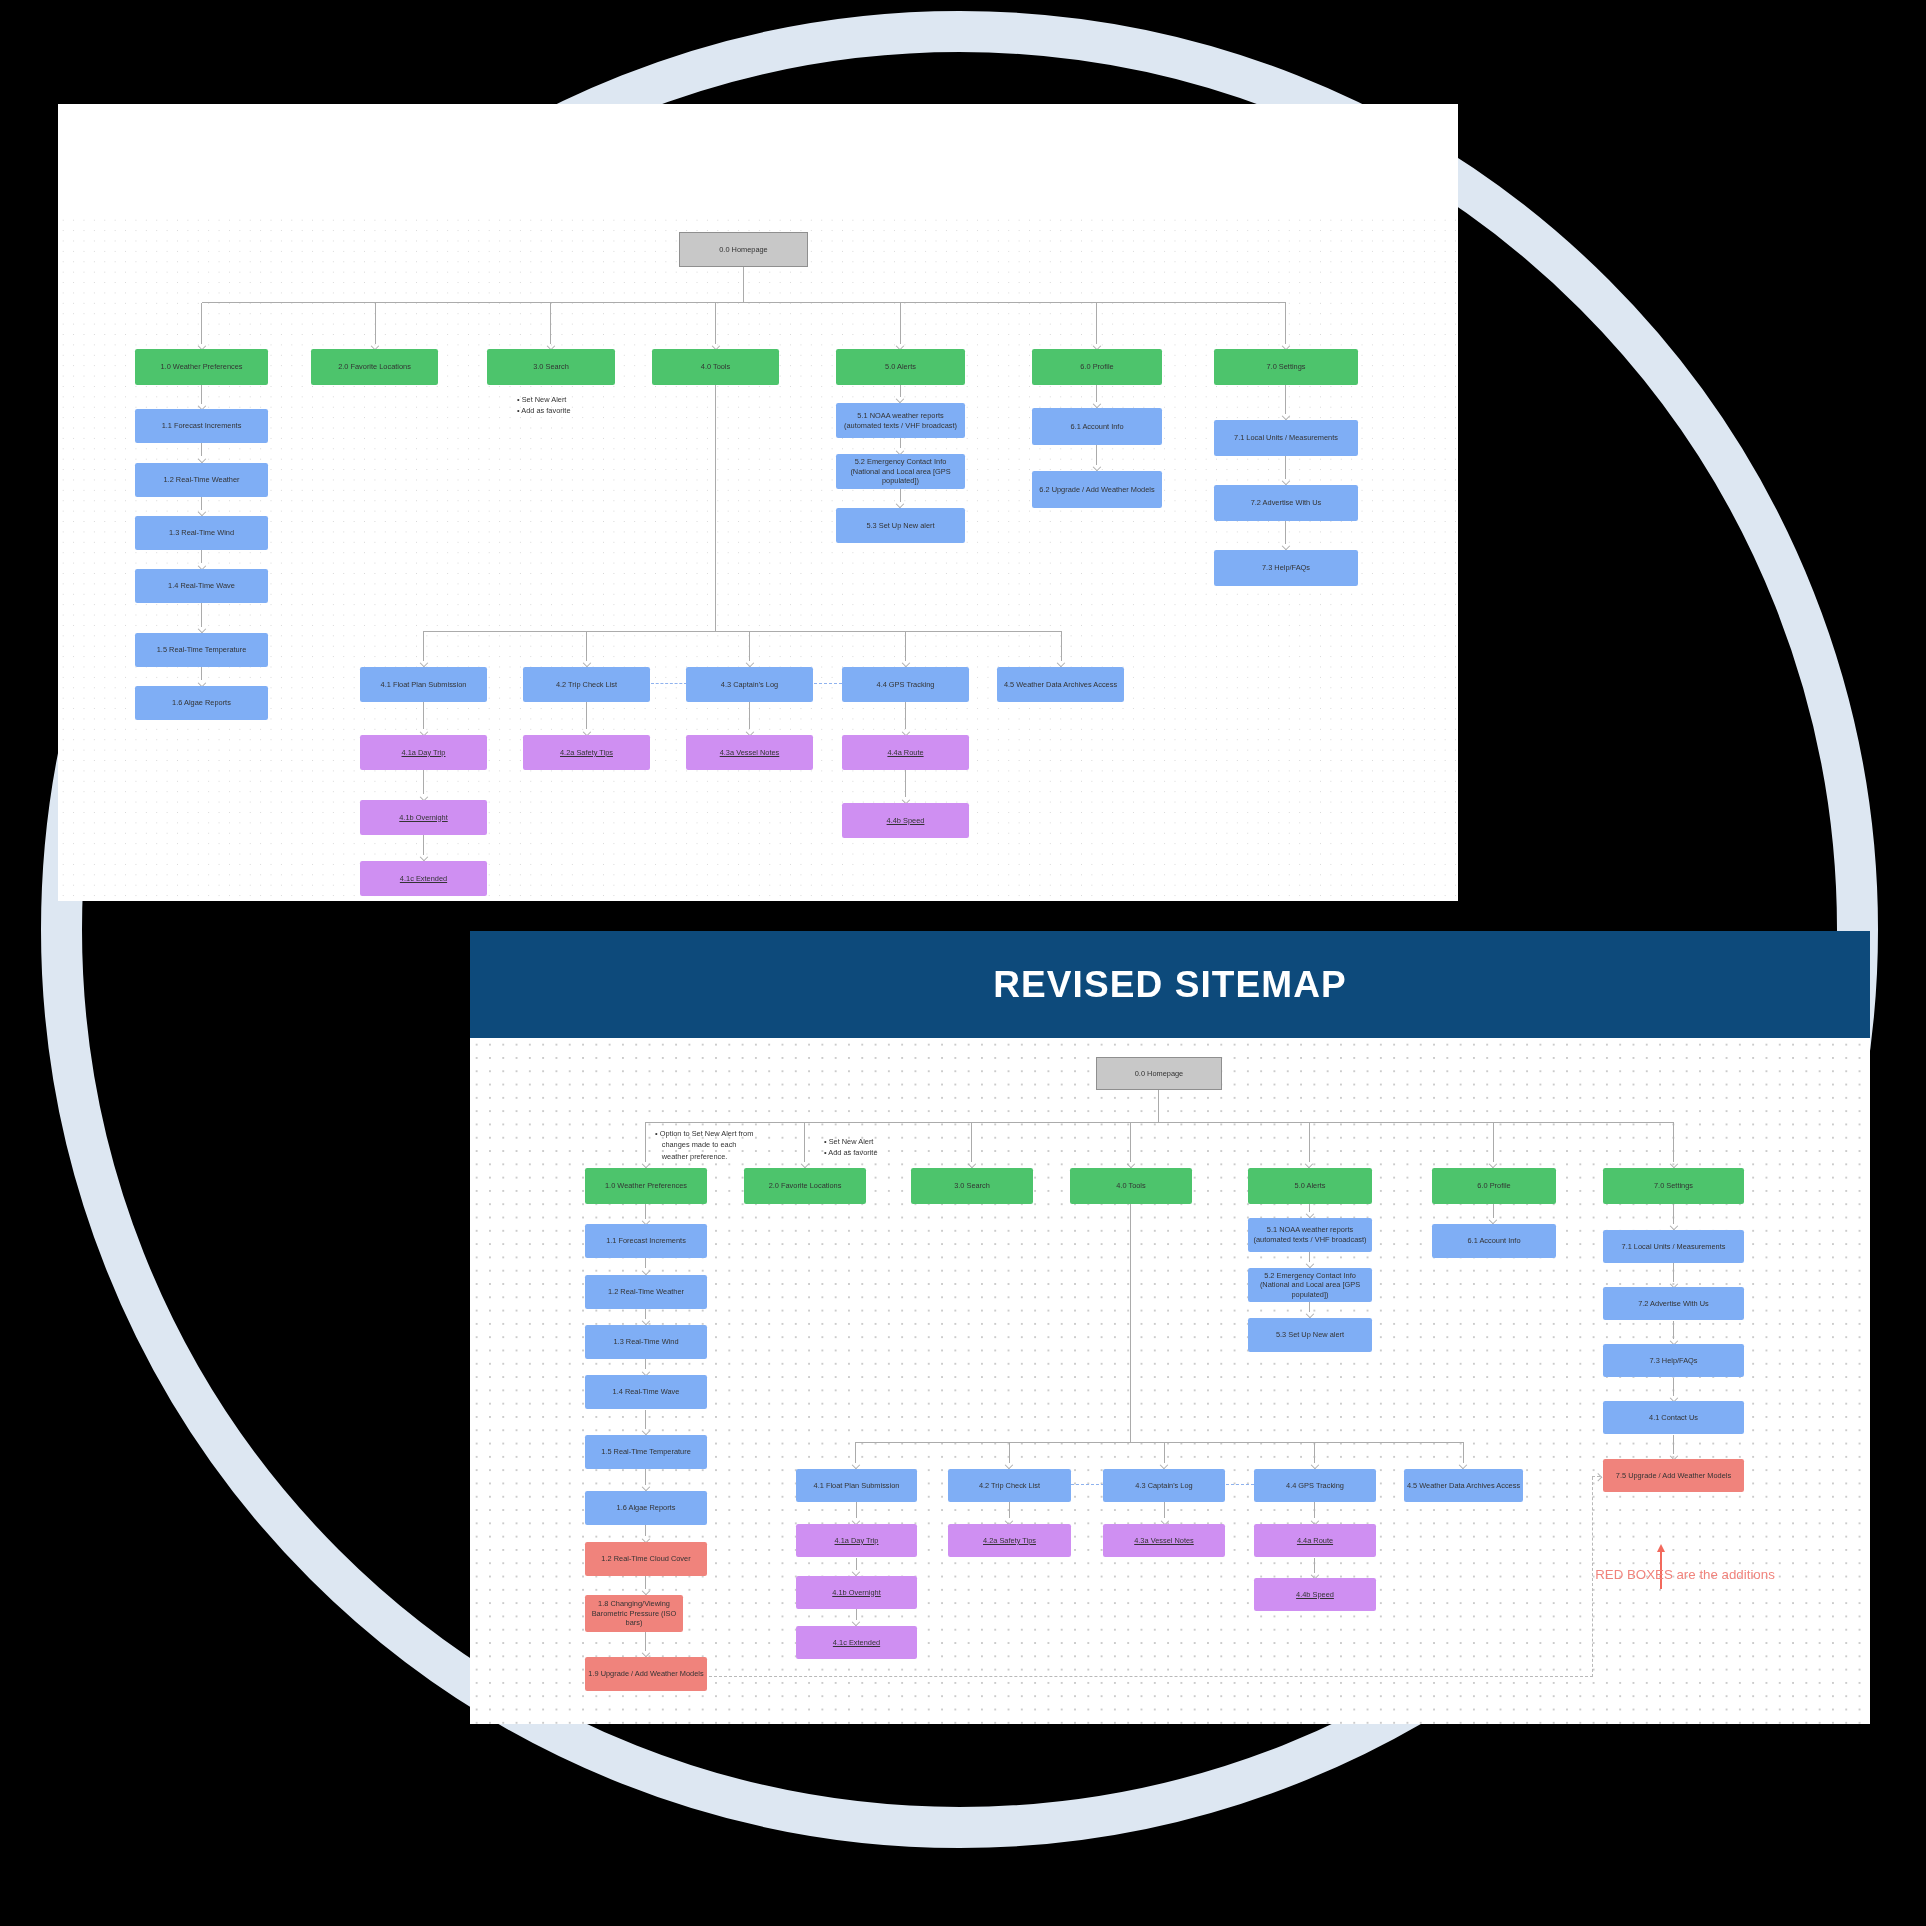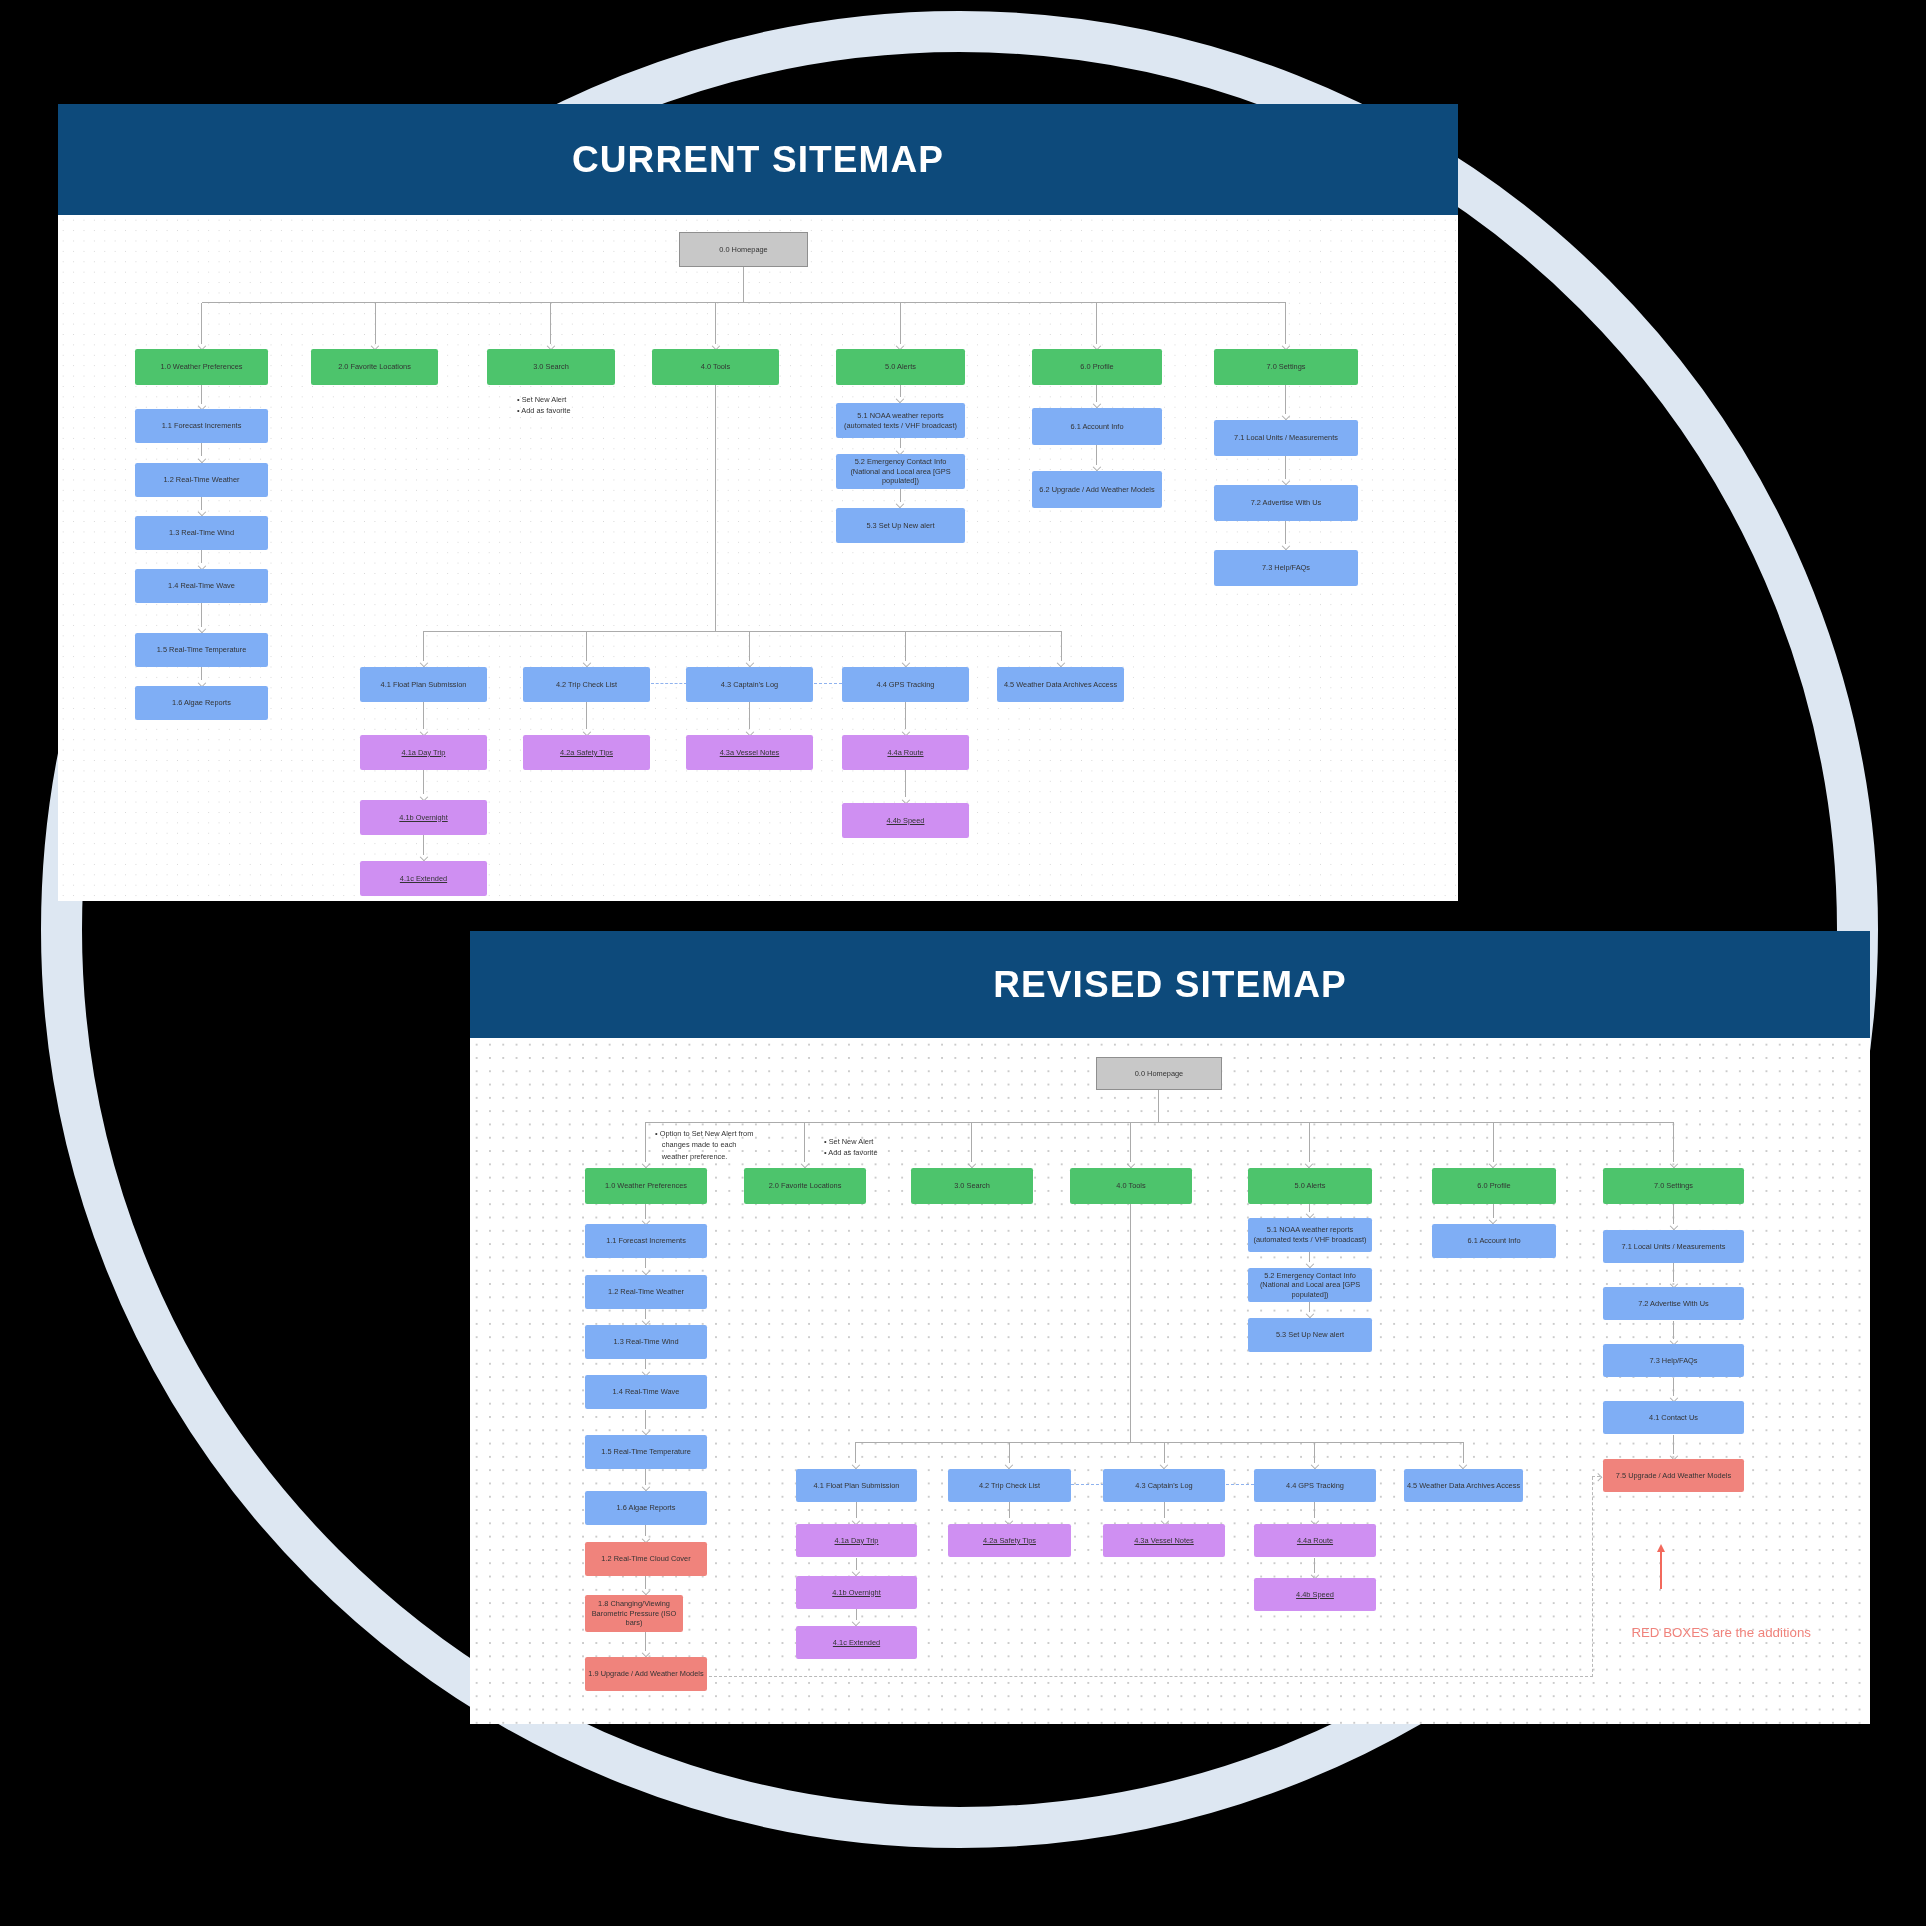--- a/index.html
+++ b/index.html
@@ -48,23 +48,20 @@
   .red-arrow-stem{position:absolute;width:2.2px;background:#f2695c;z-index:2;}
   .red-arrow-head{position:absolute;width:0;height:0;border-left:4.4px solid transparent;border-right:4.4px solid transparent;border-bottom:8.1px solid #f2695c;z-index:2;}
   .annotation{position:absolute;font-size:13.3px;color:var(--red,#f0837c);text-align:center;z-index:2;}
 </style>
 </head>
 <body>
 
 <div class="ring"></div>
 
 <div class="panel" id="panel-0">
-  <div class="panel-header">
-    <span class="panel-title">CURRENT SITEMAP</span>
-  </div>
   <div class="panel-body"></div>
 <div class="node grey" style="left: 621px; top: 128px; width: 129px; height: 35px;">0.0 Homepage</div>
     <div class="node green" style="left: 77px; top: 245px; width: 133px; height: 36px;">1.0 Weather Preferences</div>
     <div class="node green" style="left: 253px; top: 245px; width: 127px; height: 36px;">2.0 Favorite Locations</div>
     <div class="node green" style="left: 429px; top: 245px; width: 128px; height: 36px;">3.0 Search</div>
     <div class="node green" style="left: 594px; top: 245px; width: 127px; height: 36px;">4.0 Tools</div>
     <div class="node green" style="left: 778px; top: 245px; width: 129px; height: 36px;">5.0 Alerts</div>
     <div class="node green" style="left: 974px; top: 245px; width: 130px; height: 36px;">6.0 Profile</div>
     <div class="node green" style="left: 1156px; top: 245px; width: 144px; height: 36px;">7.0 Settings</div>
     <div class="node blue" style="left: 77px; top: 305px; width: 133px; height: 34px;">1.1 Forecast Increments</div>
@@ -307,15 +304,15 @@
     <div class="note" style="left: 354px; top: 205px;">
       <div>• Set New Alert</div>
       <div>• Add as favorite</div>
     </div>
     <div class="gdash-h" style="left: 239px; top: 745px; width: 884px;"></div>
     <div class="gdash-v" style="left: 1122px; top: 546px; height: 200px;"></div>
     <div class="gdash-h" style="left: 1122px; top: 545px; width: 8.1px;"></div>
     <div class="chev right greyd" style="left: 1125px; top: 543px;"></div>
     <div class="red-arrow-stem" style="left: 1190px; top: 620px; height: 38px;"></div>
     <div class="red-arrow-head" style="left: 1187px; top: 613px;"></div>
-    <div class="annotation" style="left: 1089px; top: 694px; width: 252px; text-align: right;">RED BOXES are the additions</div>
+    <div class="annotation" style="left: 1089px; top: 636px; width: 252px;">RED BOXES are the additions</div>
   </div>
 
 
 </body></html>

